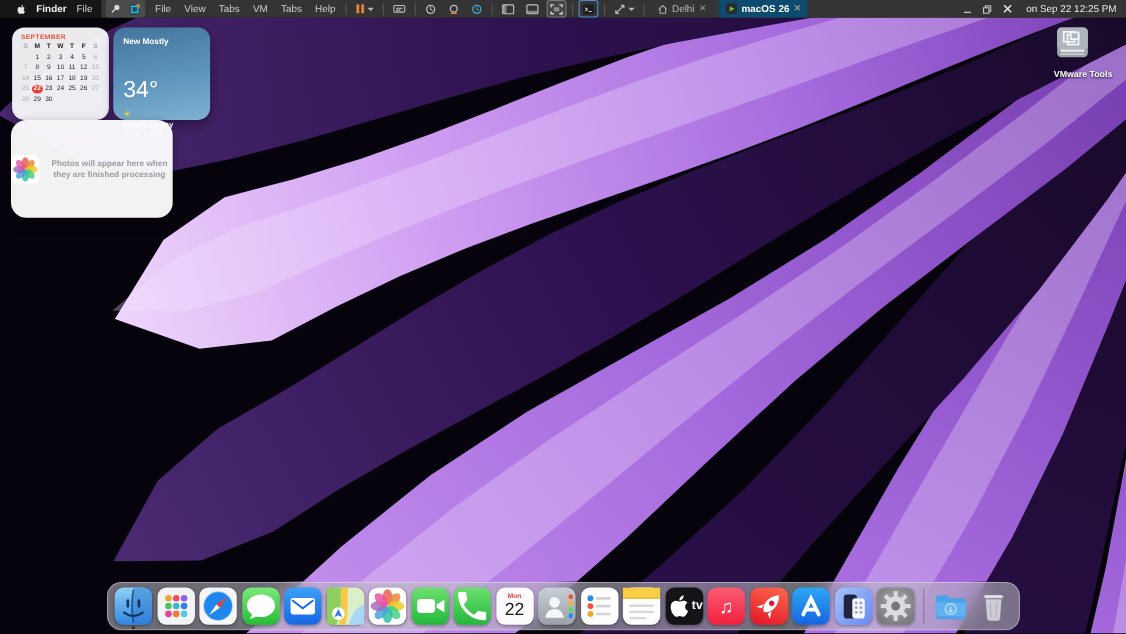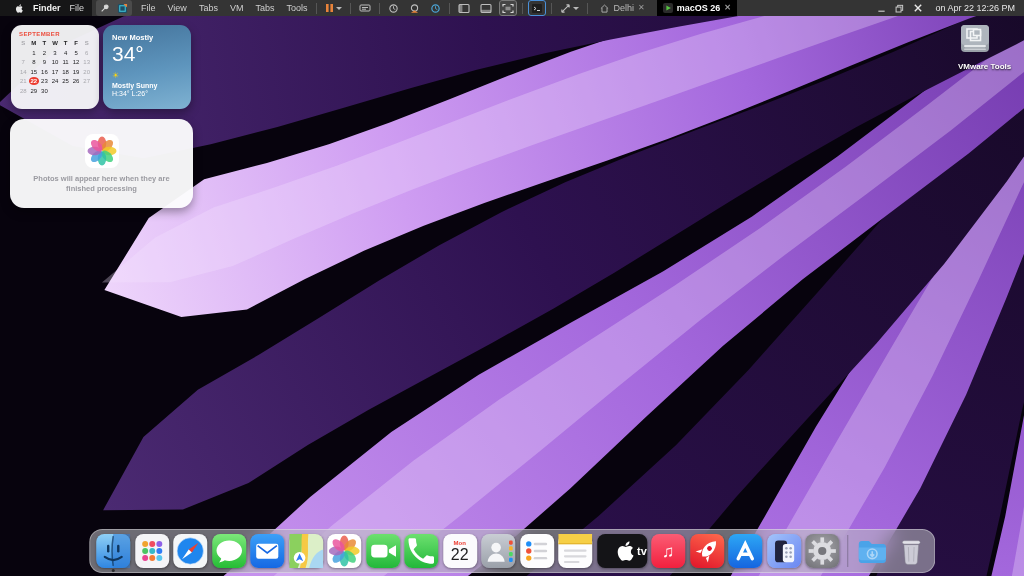--- a/index.html
+++ b/index.html
@@ -23,47 +23,47 @@
   .tb-sep{width:1px;height:11px;background:#565656;flex:0 0 auto;}
   .tb-btn{display:flex;align-items:center;justify-content:center;height:14px;
           padding:0 2px;border-radius:2px;flex:0 0 auto;}
   .tb-btn svg{display:block;}
   .pin-wrap{background:#4b4b4b;border-radius:3px;display:flex;align-items:center;
             padding:1px 2px;gap:3px;}
   .caret{width:0;height:0;border-left:3px solid transparent;border-right:3px solid transparent;
          border-top:3.5px solid #b9b9b9;margin-left:2px;}
   .vm-tab{display:flex;align-items:center;gap:4px;height:16px;padding:0 6px;
           color:#b9b9b9;white-space:nowrap;}
-  .vm-tab.active{background:#000000;color:#fff;font-weight:bold;}
+  .vm-tab.active{background:#0c4a6e;color:#fff;font-weight:bold;}
   .tab-x{color:#9b9b9b;font-size:8px;line-height:1;}
   .win-ctrls{display:flex;align-items:center;gap:9px;margin-left:auto;padding:0 6px;}
   .clock{color:#e8e8e8;padding-right:5px;white-space:nowrap;}
 
   
   .widget{position:absolute;border-radius:11px;box-shadow:0 4px 10px rgba(0,0,0,.35);z-index:10;}
   #w-calendar{left:11px;top:25px;width:88px;height:84px;background:rgba(248,248,250,.95);
               padding:6px 7px;box-sizing:border-box;}
   .cal-month{color:#ec4d3d;font-weight:bold;font-size:6px;letter-spacing:.4px;margin:0 0 2px 1px;}
   .cal-grid{display:grid;grid-template-columns:repeat(7,1fr);row-gap:1.5px;}
   .cc{font-size:6px;text-align:center;color:#1d1d1f;line-height:8px;height:8px;}
   .cc.hd{font-weight:bold;}
   .cc.we{color:#a9a9ae;}
   .cc.sel{background:#ec3b2f;color:#fff;border-radius:50%;font-weight:bold;}
 
   #w-weather{left:103px;top:25px;width:88px;height:84px;color:#fff;
              background:linear-gradient(170deg,#44749c 0%,#5e95bd 55%,#7fb2d2 100%);
              padding:8px 9px;box-sizing:border-box;}
   .wx-loc{font-size:7.5px;font-weight:bold;}
-  .wx-temp{font-size:21px;font-weight:300;line-height:23px;}
+  .wx-temp{font-size:21px;font-weight:300;line-height:23px;margin-top:28px;}
   .wx-sun{font-size:8px;color:#ffd60a;margin-top:7px;line-height:8px;}
   .wx-cond{font-size:7px;font-weight:bold;margin-top:2px;}
   .wx-hl{font-size:7px;margin-top:1px;}
 
-  #w-photos{left:10px;top:119px;width:183px;height:89px;background:rgba(252,252,253,.96);
-            border-radius:14px;display:flex;flex-direction:column;align-items:center;
+  #w-photos{left:10px;top:109px;width:147px;height:89px;background:rgba(252,252,253,.96);
+            border-radius:14px;display:flex;align-items:center;
             justify-content:center;gap:6px;}
   .ph-msg{font-size:7.5px;font-weight:bold;color:#9a9aa0;text-align:center;width:150px;line-height:10px;}
 
   
   .desk-icon{position:absolute;left:958px;top:24px;width:62px;text-align:left;z-index:10;}
   .desk-icon .lbl{margin-top:2px;font-size:8px;font-weight:bold;color:#fff;
                   text-shadow:0 1px 2px rgba(0,0,0,.9);}
 
   
   .dock{position:absolute;left:50%;transform:translateX(-50%);bottom:3px;z-index:30;
@@ -72,21 +72,21 @@
         backdrop-filter:blur(10px);}
   .di{width:34px;height:34px;border-radius:8px;position:relative;flex:0 0 auto;
       box-shadow:0 1px 2.5px rgba(0,0,0,.35);}
   .di svg{position:absolute;inset:0;width:100%;height:100%;}
   .dock-sep{width:1px;height:32px;background:rgba(50,50,55,.35);margin:0 3px;flex:0 0 auto;}
   .run-dot{position:absolute;left:50%;bottom:-4px;transform:translateX(-50%);
            width:3px;height:3px;border-radius:50%;background:#2b2b2e;}
   .cal-icon{background:#fbfbfd;display:flex;flex-direction:column;align-items:center;justify-content:center;}
   .cal-icon .wd{color:#ec3b2f;font-size:6px;font-weight:bold;line-height:7px;}
   .cal-icon .dy{color:#1d1d1f;font-size:16px;font-weight:300;line-height:16px;}
-  .tv-icon{background:#141417;display:flex;align-items:center;justify-content:center;gap:1px;padding-left:16px;}
+  .tv-icon{background:#141417;display:flex;align-items:center;justify-content:center;gap:1px;}
   .tv-icon .t{color:#fff;font-weight:bold;font-size:11px;}
   .music-icon{background:linear-gradient(180deg,#fb5c74,#f2203e);display:flex;align-items:center;justify-content:center;}
   .music-icon .n{color:#fff;font-size:17px;line-height:17px;}
 </style>
 </head>
 <body>
 
 <div id="wallpaper">
   <svg id="wp" width="1024" height="576" viewBox="0 0 1024 576" style="background: rgb(7, 3, 13);">
       <defs>
@@ -184,21 +184,21 @@
           <path d="M11 1 L11 5 L7 1 Z" fill="#e8833a"></path>
         </svg>
       </span>
     </span>
 
     <span class="vm-menu">File</span>
     <span class="vm-menu">View</span>
     <span class="vm-menu">Tabs</span>
     <span class="vm-menu">VM</span>
     <span class="vm-menu">Tabs</span>
-    <span class="vm-menu">Tools</span>
+    <span class="vm-menu">Help</span>
 
     <span class="tb-sep"></span>
     <span class="tb-btn">
       <svg width="9" height="10" viewBox="0 0 9 10">
           <rect x="1" y="1" width="2.6" height="8" fill="#e8833a"></rect>
           <rect x="5.4" y="1" width="2.6" height="8" fill="#e8833a"></rect>
         </svg>
       <span class="caret"></span>
     </span>
     <span class="tb-sep"></span>
@@ -292,21 +292,21 @@
       <svg width="9" height="9" viewBox="0 0 10 10">
           <g fill="none" stroke="#c9c9c9" stroke-width="1.1">
             <rect x="3" y="1.5" width="5.5" height="5.5"></rect>
             <rect x="1.2" y="3.4" width="5.5" height="5.5" fill="#343434"></rect>
           </g>
         </svg>
       <svg width="10" height="10" viewBox="0 0 10 10">
           <path d="M1.8 1.8 L8.2 8.2 M8.2 1.8 L1.8 8.2" stroke="#e8e8e8" stroke-width="1.4"></path>
         </svg>
     </span>
-    <span class="clock">on Apr 22  12:26 PM</span>
+    <span class="clock">on Sep 22  12:25 PM</span>
   </div>
 </div>
 
 <div class="widget" id="w-calendar">
   <div class="cal-month">SEPTEMBER</div>
   <div class="cal-grid">
       <div class="cc hd we">S</div>
       <div class="cc hd">M</div>
       <div class="cc hd">T</div>
       <div class="cc hd">W</div>

